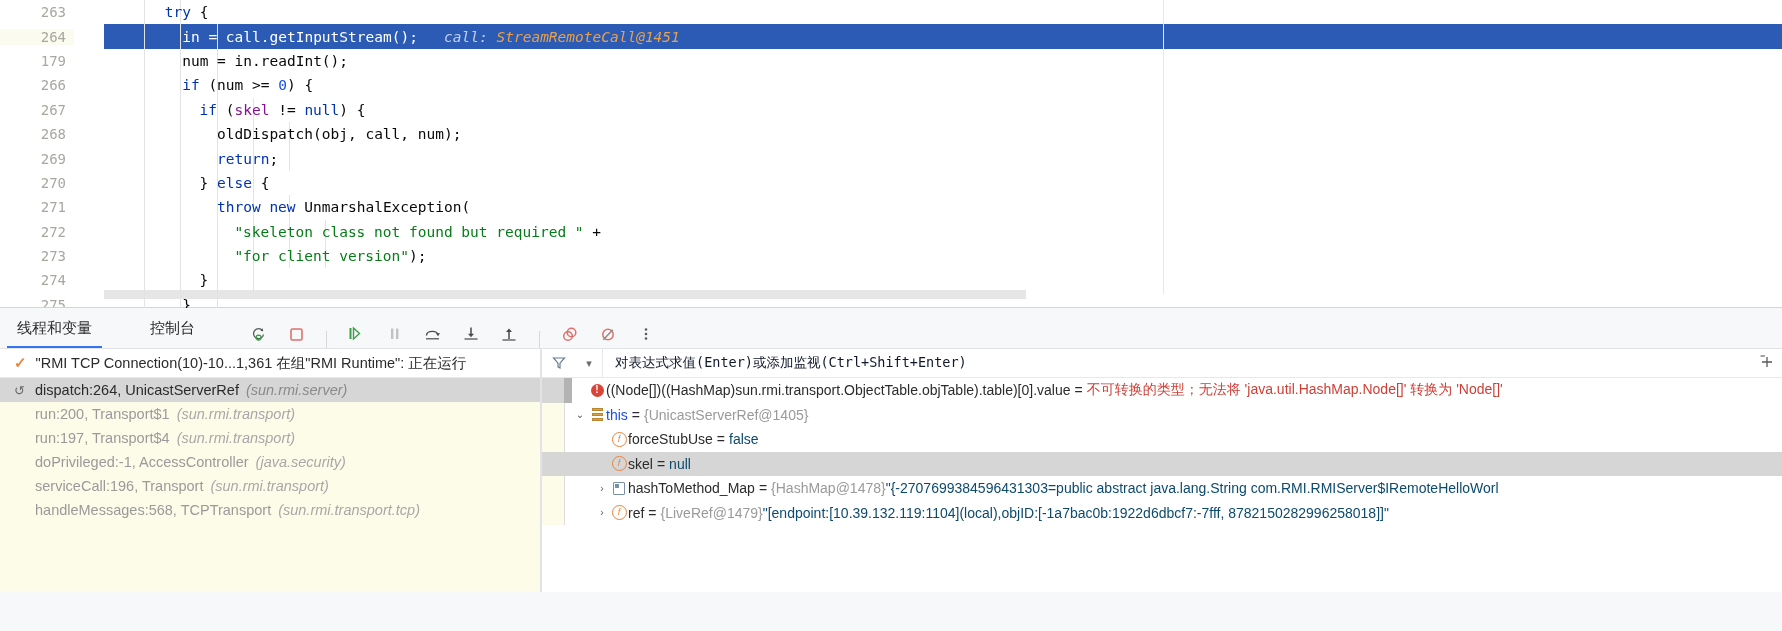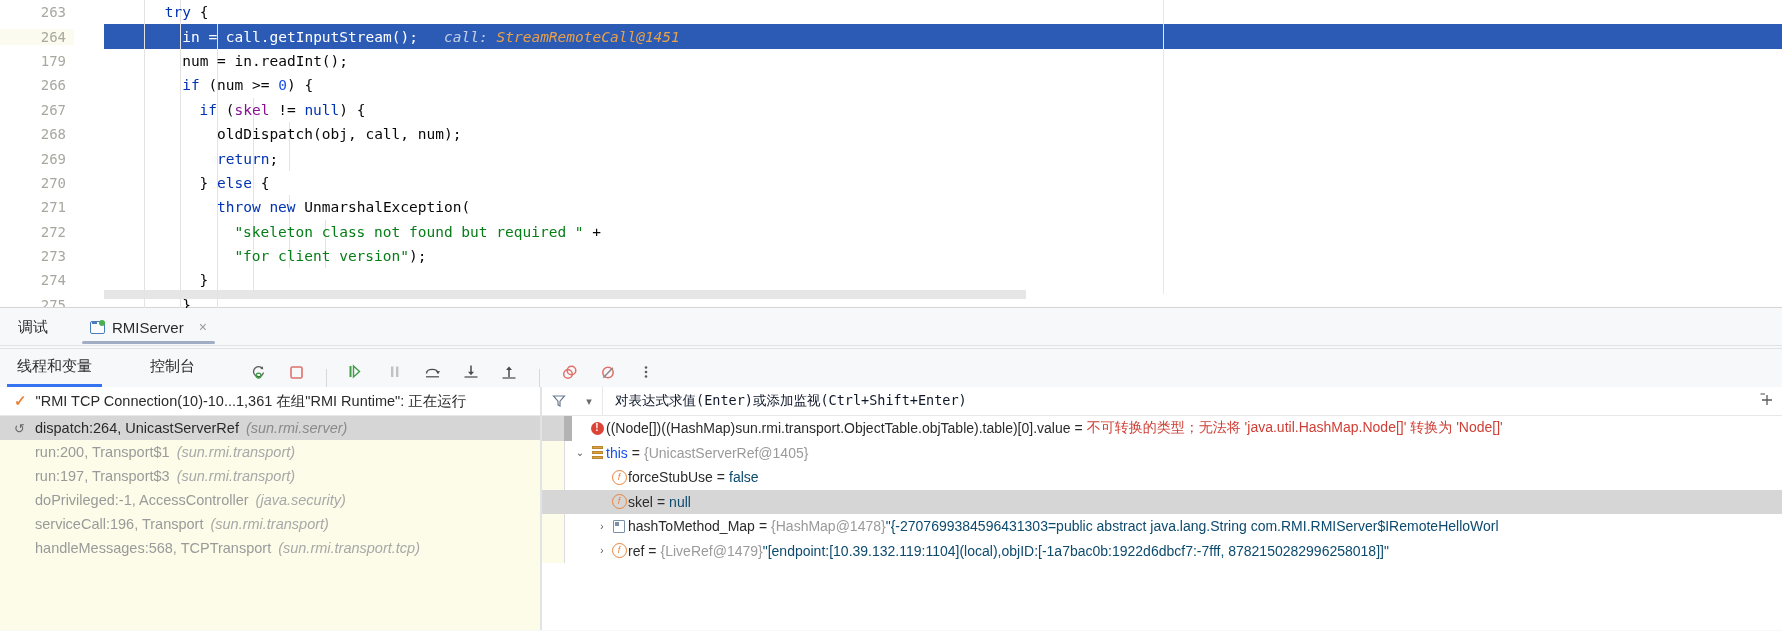--- a/index.html
+++ b/index.html
@@ -221,33 +221,20 @@
         <div class="code-row"><span class="guide" style="left: 144.2px;"></span><span class="guide" style="left: 180.4px;"></span><span class="guide" style="left: 216.6px;"></span><span class="guide" style="left: 252.8px;"></span><span class="gutter-num">274</span><span class="gutter-icons"></span><span class="code-text" style="padding-left: 95.6px;"><span class="plain">}</span></span></div>
         <div class="code-row"><span class="guide" style="left: 144.2px;"></span><span class="guide" style="left: 180.4px;"></span><span class="guide" style="left: 216.6px;"></span><span class="gutter-num">275</span><span class="gutter-icons"></span><span class="code-text" style="padding-left: 78.2px;"><span class="plain">}</span></span></div>
       </div>
     <div class="right-divider"></div>
     <div class="hscroll-track"></div>
   </div>
   <div class="editor-bottom-line"></div>
 
   <div class="debug-panel">
 
-    <div class="tabs-row">
-      <div class="tab-title">调试</div>
-      <div class="tab-item">
-        <span class="run-ico">
-          <span class="frame"></span>
-            <span class="bar"></span>
-            <span class="dot"></span>
-        </span>
-        <span class="tab-label">RMIServer</span>
-        <span class="tab-close">×</span>
-        <span class="tab-underline"></span>
-      </div>
-    </div>
     <div class="tabs-sep"></div>
 
     <div class="toolbar">
       <div class="tb-tab active">线程和变量</div>
       <div class="tb-gap"></div>
       <div class="tb-tab">控制台</div>
       <div class="tb-gap"></div>
 
       <div class="tb-btn">
         <svg width="17" height="17" viewBox="0 0 17 17">
@@ -332,21 +319,21 @@
               <span class="fr-main">dispatch:264, UnicastServerRef </span>
               <span class="fr-pkg">(sun.rmi.server)</span>
             </div>
             <div class="frame-row dim">
               <span class="fr-ico"></span>
               <span class="fr-main">run:200, Transport$1 </span>
               <span class="fr-pkg">(sun.rmi.transport)</span>
             </div>
             <div class="frame-row dim">
               <span class="fr-ico"></span>
-              <span class="fr-main">run:197, Transport$3 </span>
+              <span class="fr-main">run:197, Transport$4 </span>
               <span class="fr-pkg">(sun.rmi.transport)</span>
             </div>
             <div class="frame-row dim">
               <span class="fr-ico"></span>
               <span class="fr-main">doPrivileged:-1, AccessController </span>
               <span class="fr-pkg">(java.security)</span>
             </div>
             <div class="frame-row dim">
               <span class="fr-ico"></span>
               <span class="fr-main">serviceCall:196, Transport </span>

